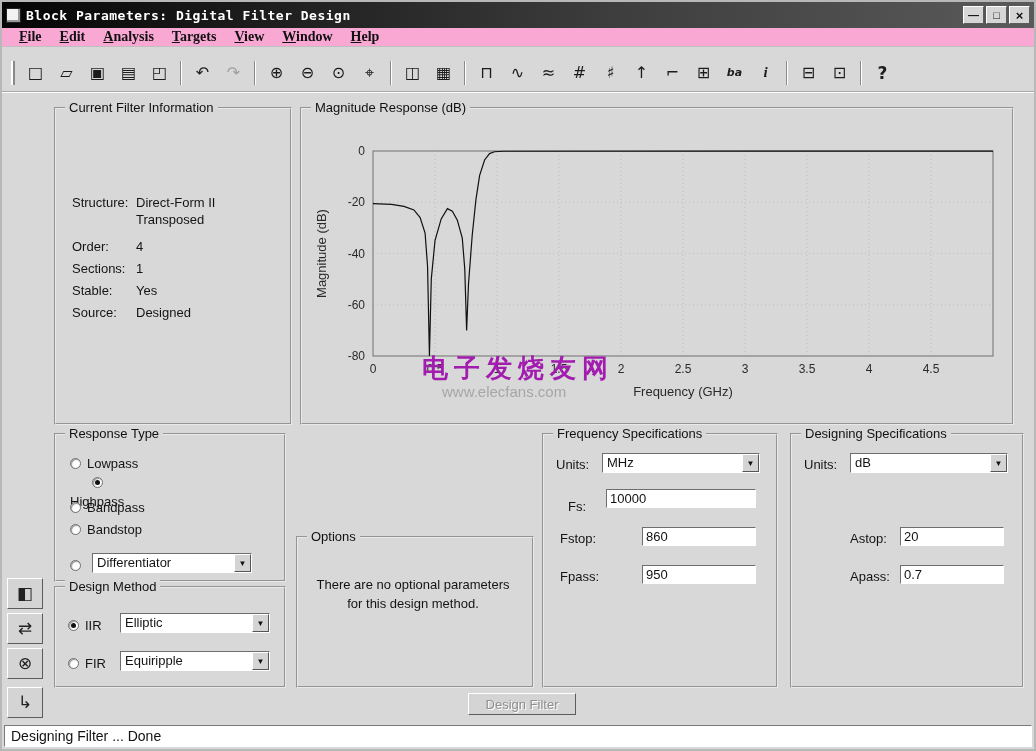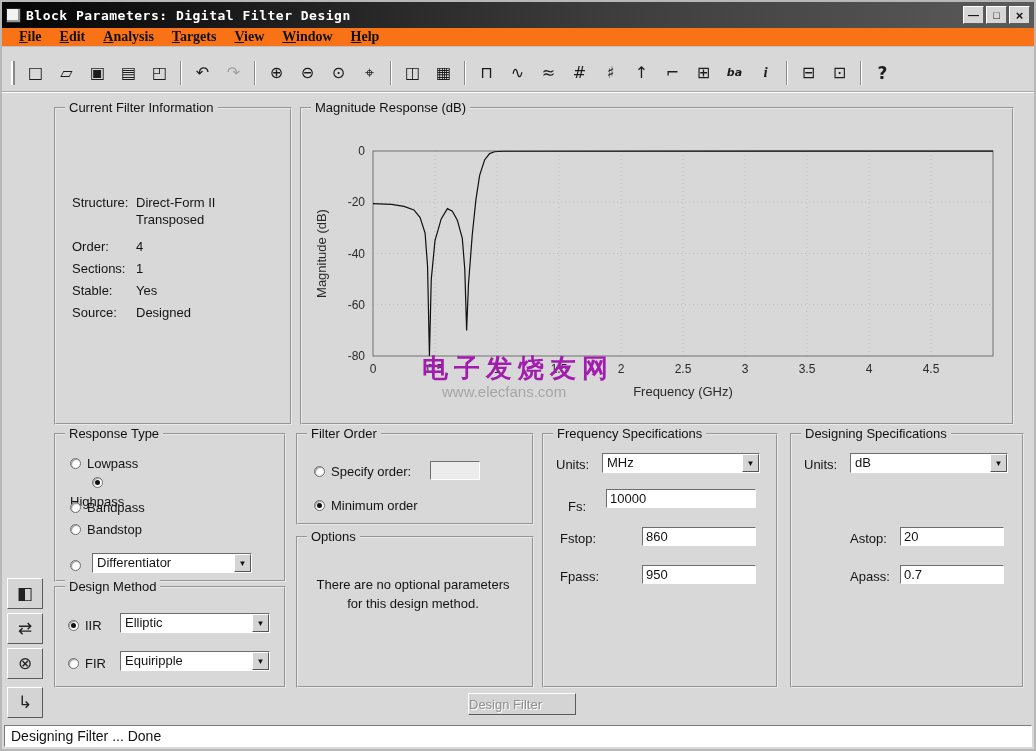--- a/index.html
+++ b/index.html
@@ -20,21 +20,21 @@
   .title-text { color:#fff; font-family:"DejaVu Sans Mono", monospace; font-weight:bold;
     font-size:13px; letter-spacing:0.5px; white-space:nowrap; }
   .win-btns { margin-left:auto; display:flex; gap:2px; }
   .wbtn { width:21px; height:18px; background:#d6d6d6;
     border:1px solid; border-color:#fff #5c5c5c #5c5c5c #fff;
     display:flex; align-items:center; justify-content:center;
     font-size:11px; font-weight:bold; color:#111; line-height:1; }
   .wbtn.close { font-size:13px; }
   
   .menubar { position:absolute; left:0; top:26px; right:0; height:19px;
-    background:#f97316; border-bottom:1px solid #c0c0c0;
+    background:#f9a8d4; border-bottom:1px solid #c0c0c0;
     display:flex; align-items:center; padding-left:8px; }
   .menu-item { display:inline-block; padding:3px 9px; font-family:"Liberation Serif", serif;
     font-weight:bold; font-size:14px; color:#111; }
   .menu-item::first-letter { text-decoration:underline; }
   
   .toolbar { position:absolute; left:0; top:52px; right:0; height:38px;
     background:#d8d8d8; border-bottom:1px solid #a8a8a8;
     display:flex; align-items:center; padding-left:4px; }
   .grip { width:4px; height:24px; margin:0 5px;
     border-left:2px solid #fff; border-right:2px solid #8a8a8a; }
@@ -84,21 +84,21 @@
   .curve { fill:none; stroke:#111; stroke-width:1.2; }
   .tick { font:12px "Liberation Sans", sans-serif; fill:#2a2a2a; }
   .axis-label { font:13px "Liberation Sans", sans-serif; fill:#2a2a2a; }
   .wm1 { position:absolute; left:120px; top:242px; font-size:26px; font-weight:bold;
     color:#a21caf; letter-spacing:6px; }
   .wm2 { position:absolute; left:140px; top:274px; font-size:15px; color:#a6a6a6; }
   
   .btn-design { position:absolute; left:466px; top:600px; width:108px; height:22px;
     background:#d4d4d4; border:1px solid; border-color:#fff #5c5c5c #5c5c5c #fff;
     font-size:13px; color:#8f8f8f; text-shadow:1px 1px 0 #fff;
-    display:flex; align-items:center; }
+    display:flex; align-items:center; justify-content:center; }
   
   .side-btn { position:absolute; left:5px; width:36px; height:31px; background:#d4d4d4;
     border:1px solid; border-color:#fff #5c5c5c #5c5c5c #fff;
     display:flex; align-items:center; justify-content:center; font-size:17px; color:#222; }
   
   .statusbar { position:absolute; left:2px; right:2px; bottom:2px; height:22px;
     background:#fff; border:1px solid; border-color:#7a7a7a #fff #fff #7a7a7a;
     font-size:14px; padding:2px 6px; color:#111; }
 </style>
 </head>
@@ -275,32 +275,20 @@
       <div class="radio-row" style="left:12px; top:67px;">
         <span class="radio"></span>
         <span class="radio-label">FIR</span>
       </div>
       <div class="combo" style="left:64px; top:63px; width:150px;">
         <span class="combo-value">Equiripple</span>
         <span class="combo-btn"></span>
       </div>
     </div>
 
-    <div class="gb" style="left:294px; top:340px; width:238px; height:92px;">
-      <span class="gb-label">Filter Order</span>
-      <div class="radio-row" style="left:16px; top:28px;">
-        <span class="radio"></span>
-        <span class="radio-label">Specify order:</span>
-      </div>
-      <input class="text" style="left: 132px; top: 26px; width: 50px;" disabled="" value="">
-      <div class="radio-row" style="left:16px; top:62px;">
-        <span class="radio checked"></span>
-        <span class="radio-label">Minimum order</span>
-      </div>
-    </div>
 
     <div class="gb" style="left:294px; top:443px; width:238px; height:152px;">
       <span class="gb-label">Options</span>
       <div class="opt-text">There are no optional parameters for this design method.</div>
     </div>
 
     <div class="gb" style="left:540px; top:340px; width:236px; height:255px;">
       <span class="gb-label">Frequency Specifications</span>
       <span class="fld-label" style="left:12px; top:22px;">Units:</span>
       <div class="combo" style="left:58px; top:18px; width:158px;">

